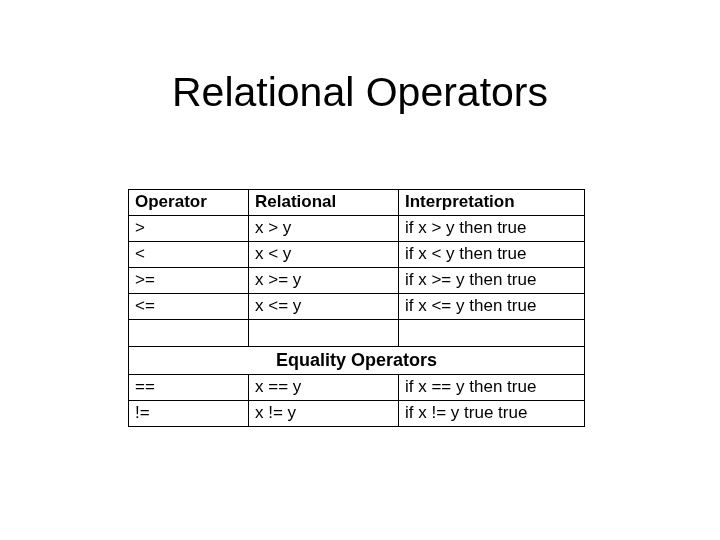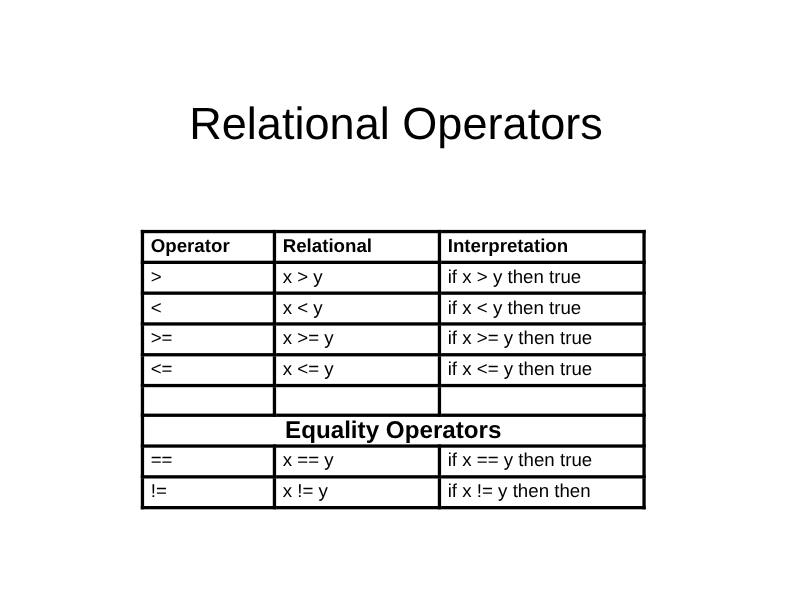--- a/index.html
+++ b/index.html
@@ -11,21 +11,20 @@
     height: 540px;
     background: #ffffff;
     font-family: "Liberation Sans", sans-serif;
     overflow: hidden;
   }
   .slide {
     position: relative;
     width: 720px;
     height: 423px;
     background: #ffffff;
-    margin-top: 20px;
   }
   .slide-title {
     position: absolute;
     left: 0;
     top: 68px;
     width: 720px;
     text-align: center;
     font-family: "Liberation Sans", sans-serif;
     font-size: 41px;
     font-weight: 400;
@@ -45,21 +44,21 @@
     border-collapse: collapse;
     table-layout: fixed;
     background: #ffffff;
   }
   table.op-table col.c1 { width: 120px; }
   table.op-table col.c2 { width: 150px; }
   table.op-table col.c3 { width: 186px; }
 
   table.op-table th,
   table.op-table td {
-    border: 3px solid #000000;
+    border: 1px solid #000000;
     padding: 1px 0 2px 6px;
     height: 26px;
     box-sizing: border-box;
     font-family: "Liberation Sans", sans-serif;
     font-size: 17px;
     line-height: 22px;
     color: #000000;
     text-align: left;
     vertical-align: middle;
     font-weight: 400;
@@ -68,21 +67,21 @@
   }
   table.op-table th {
     font-weight: 700;
   }
   tr.spacer-row td {
     height: 27px;
   }
   tr.section-row td {
     text-align: center;
     font-weight: 700;
-    font-size: 22px;
+    font-size: 18px;
     padding-left: 0;
     padding-right: 0;
     height: 28px;
   }
 </style>
 </head>
 <body>
 
 <div class="slide">
 
@@ -140,20 +139,20 @@
 
         <tr>
           <td>==</td>
           <td>x == y</td>
           <td>if x == y then true</td>
         </tr>
 
         <tr>
           <td>!=</td>
           <td>x != y</td>
-          <td>if x != y then then</td>
+          <td>if x != y true true</td>
         </tr>
 
       </tbody>
     </table>
   </div>
 
 </div>
 
 </body></html>

